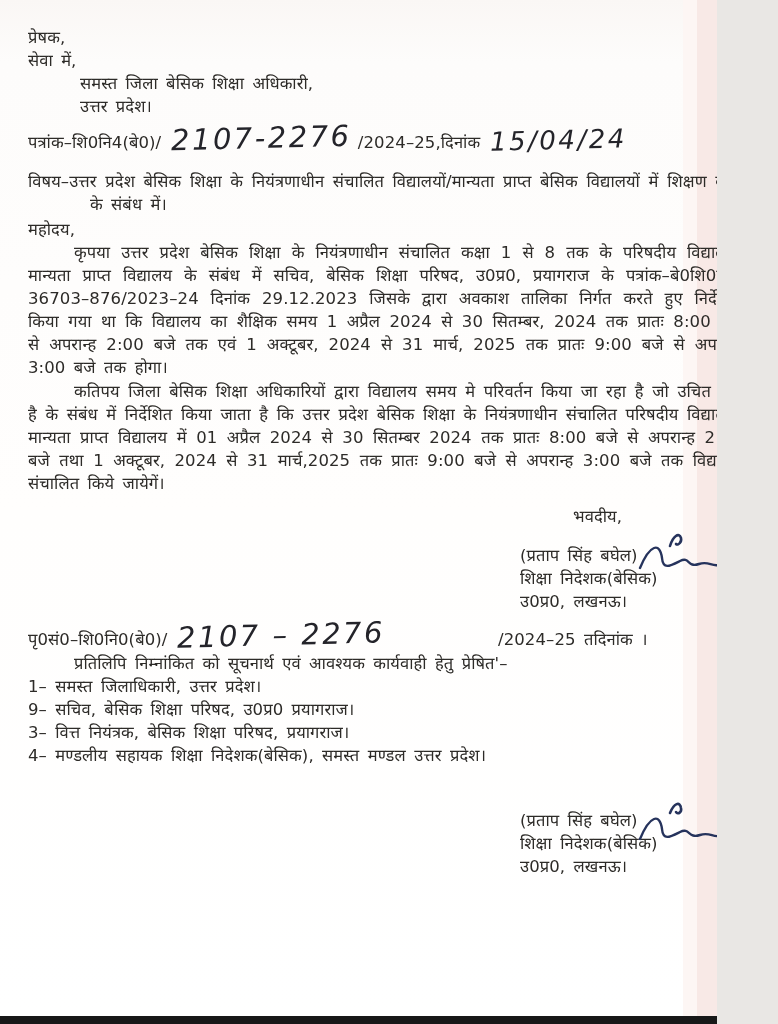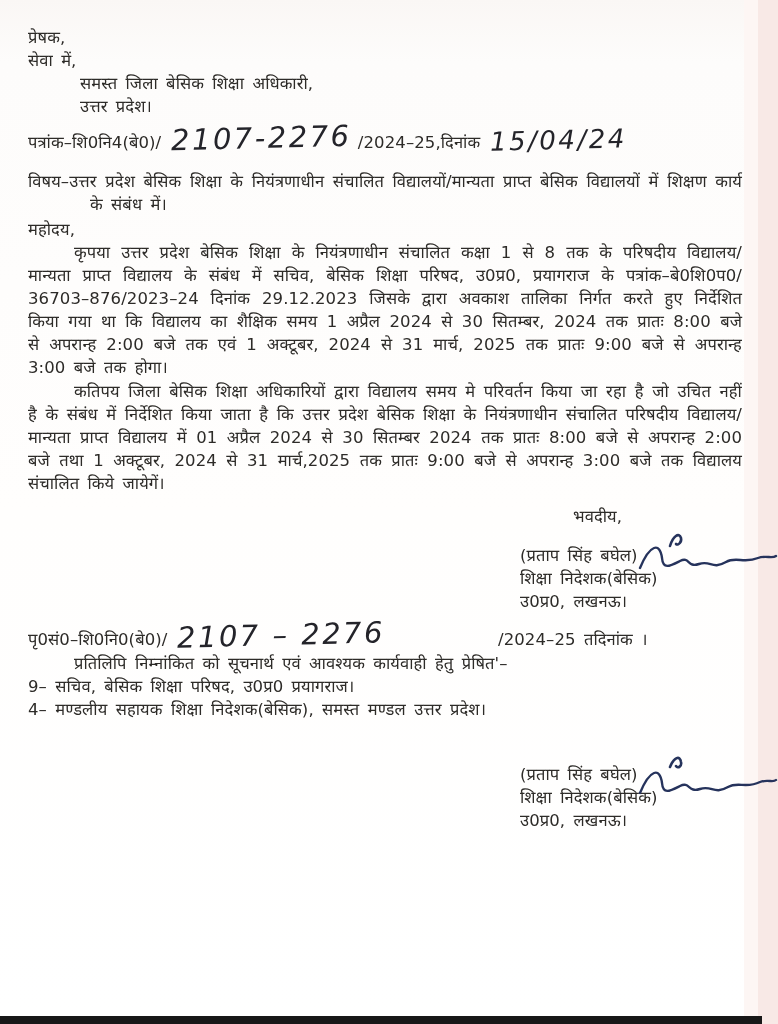--- a/index.html
+++ b/index.html
@@ -4,21 +4,21 @@
 <style>
   * { box-sizing: border-box; }
   html, body { margin: 0; padding: 0; }
   body {
     width: 778px; height: 1024px;
     background: #e9e7e4;
     font-family: "DejaVu Sans", sans-serif;
   }
   .page {
     position: relative;
-    width: 778px; height: 1024px;
+    width: 717px; height: 1024px;
     background: linear-gradient(180deg, #faf7f5 0%, #fdfcfb 6%, #fffefd 50%, #ffffff 100%);
     overflow: hidden;
     color: #2d2b28;
   }
   .edge-strip {
     position: absolute; top: 0; right: 0;
     width: 20px; height: 1024px;
     background: #f8e9e6;
   }
   .edge-strip-inner {
@@ -142,21 +142,23 @@
     </div>
 
     <div class="ref2-line">
       <span>पृ0सं0–शि0नि0(बे0)/</span>
       <span class="hand hand-big">2107 – 2276</span>
       <span class="ref2-tail">/2024–25 तदिनांक ।</span>
     </div>
 
     <div class="copy-intro">प्रतिलिपि निम्नांकित को सूचनार्थ एवं आवश्यक कार्यवाही हेतु प्रेषित'–</div>
     <div class="copy-list">
+      <div>1– समस्त जिलाधिकारी, उत्तर प्रदेश।</div>
       <div>9– सचिव, बेसिक शिक्षा परिषद, उ0प्र0 प्रयागराज।</div>
+      <div>3– वित्त नियंत्रक, बेसिक शिक्षा परिषद, प्रयागराज।</div>
       <div>4– मण्डलीय सहायक शिक्षा निदेशक(बेसिक), समस्त मण्डल उत्तर प्रदेश।</div>
     </div>
 
     <div class="sig-block sig-block-2">
       <svg class="sig-scribble sig2-scribble" width="150" height="60" viewBox="0 0 150 60">
         <path d="M40,16 C44,6 50,4 51,11 C52,15 48,18 46,15" fill="none" stroke="#26335c" stroke-width="2.6" stroke-linecap="round"></path>
         <path d="M10,42 C20,18 30,16 32,32 C33,44 40,40 50,35 C60,30 58,42 70,38 C82,34 84,44 98,36 C108,30 116,38 130,31 C138,28 143,32 146,29" fill="none" stroke="#26335c" stroke-width="2.4" stroke-linecap="round"></path>
       </svg>
       <div>(प्रताप सिंह बघेल)</div>
       <div>शिक्षा निदेशक(बेसिक)</div>

